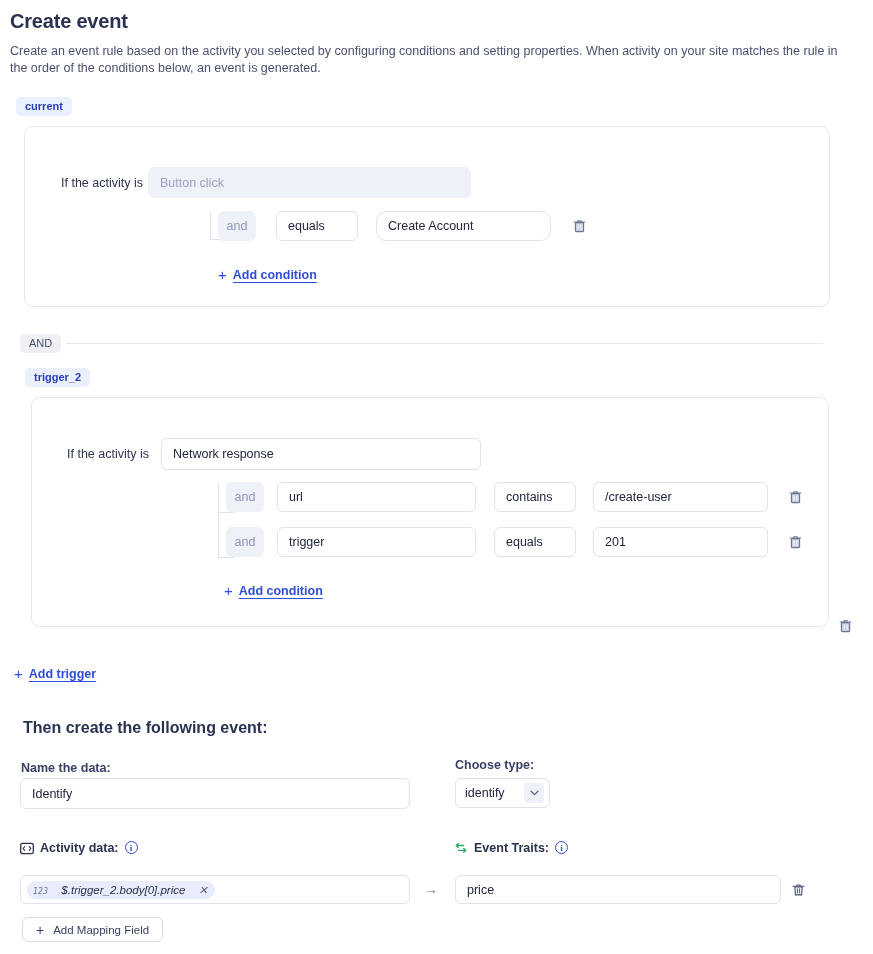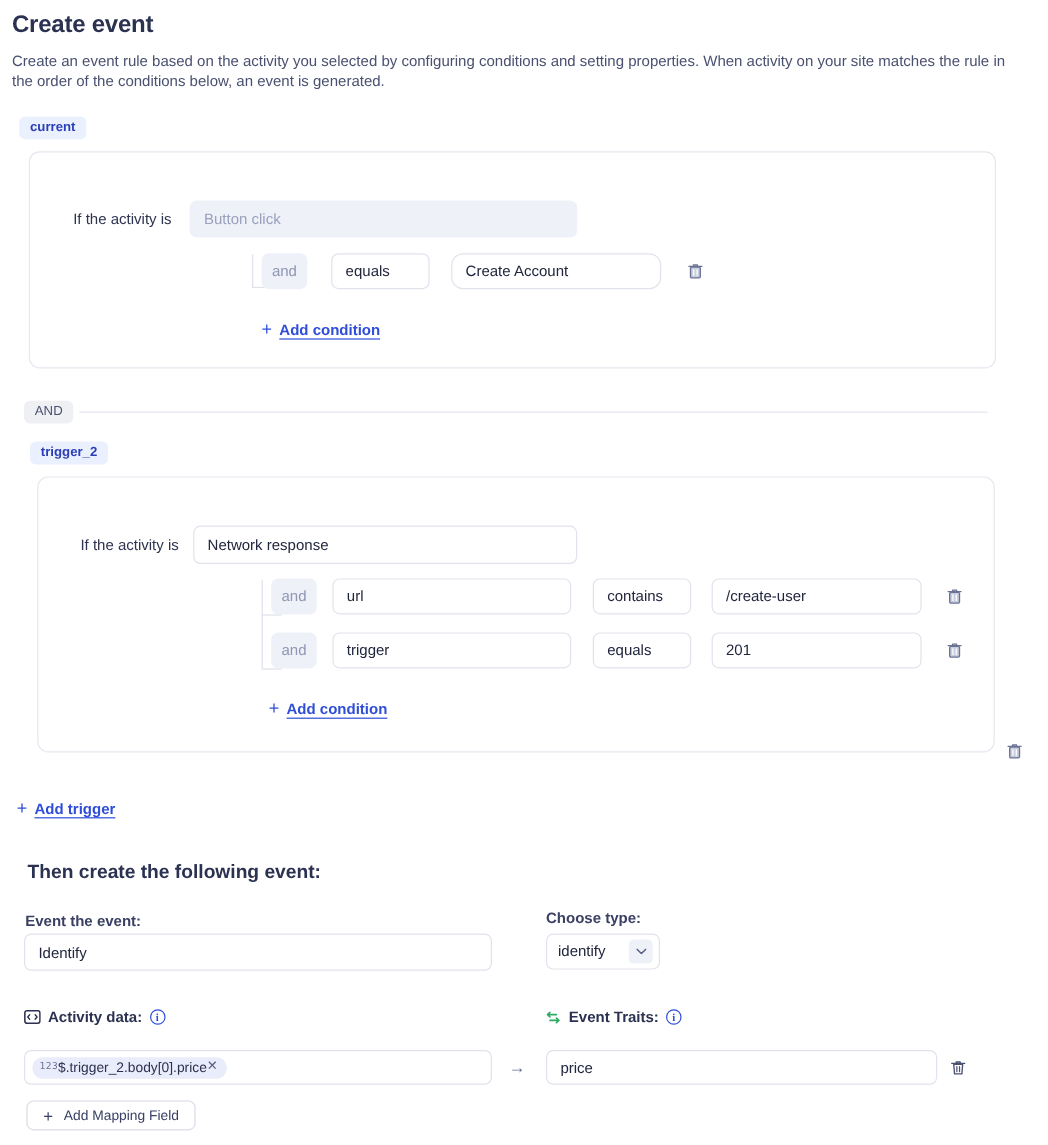--- a/index.html
+++ b/index.html
@@ -150,24 +150,24 @@
     display: flex; align-items: center; justify-content: center;
     font-family: "Liberation Serif", serif;
   }
 
   .chip-field {
     position: absolute; left: 20px; top: 875px; width: 390px; height: 29px;
     border: 1px solid #e0e3ec; border-radius: 6px; background: #fff;
     display: flex; align-items: center; padding: 0 6px;
   }
   .chip {
-    display: flex; align-items: flex-start; gap: 0;
+    display: flex; align-items: flex-end; gap: 13px;
     background: #e9ecfa; border-radius: 11px;
     padding: 3px 7px 3px 6px;
-    font-size: 11.5px; color: #2b3150;
+    font-size: 11.5px; color: #2b3150; font-style: italic;
   }
   .chip .num123 {
     font-size: 8px; color: #6b7394; letter-spacing: 0.3px;
     font-family: "DejaVu Sans Mono", monospace;
   }
   .chip .xbtn { font-size: 11px; color: #5b6182; cursor: pointer; line-height: 1; }
 
   .arrow-mid {
     position: absolute; left: 424px; top: 882px;
     color: #6b7394; font-size: 14px; line-height: 1;
@@ -189,21 +189,21 @@
 
   <div class="page-title">Create event</div>
   <div class="page-desc">Create an event rule based on the activity you selected by configuring conditions and setting properties. When activity on your site matches the rule in the order of the conditions below, an event is generated.</div>
 
   <div class="badge badge-blue badge-current">current</div>
 
   <div class="card card-1">
 
     <div class="row" style="left:36px; top:40px;">
       <span class="lbl-activity">If the activity is</span>
-      <div class="fld disabled" style="width:323px; height:31px; margin-left:15px;">Button click</div>
+      <div class="fld disabled" style="width:323px; height:31px; margin-left:5px;">Button click</div>
     </div>
 
     <div class="conn" style="left:185px; top:85px; width:1px; height:28px;"></div>
     <div class="conn" style="left:185px; top:112px; width:17px; height:1px;"></div>
 
     <div class="row" style="left:193px; top:84px;">
       <div class="and-chip">and</div>
       <div class="fld" style="width:82px; margin-left:20px;">equals</div>
       <div class="fld" style="width:175px; margin-left:18px;border-radius:10px;">Create Account</div>
       <button class="icon-btn" style="margin-left:19px;">
@@ -283,21 +283,21 @@
     </svg>
   </button>
 
   <button class="add-link" style="left:14px; top:666px;">
     <span class="plus">+</span>
     <span class="txt">Add trigger</span>
   </button>
 
   <div class="sec-title">Then create the following event:</div>
 
-  <div class="form-lbl" style="left:21px; top:761px;">Event the event:</div>
+  <div class="form-lbl" style="left:21px; top:761px;">Name the data:</div>
   <div class="input-box" style="left:20px; top:778px; width:390px; height:31px;">Identify</div>
 
   <div class="form-lbl" style="left:455px; top:758px;">Choose type:</div>
   <div class="select-box">
     <span>identify</span>
     <span class="caret-box">
       <svg width="9" height="6" viewBox="0 0 9 6">
           <path d="M1 1.2 4.5 4.6 8 1.2" stroke="#5b6182" stroke-width="1.3" fill="none" stroke-linecap="round" stroke-linejoin="round"></path>
         </svg>
     </span>

